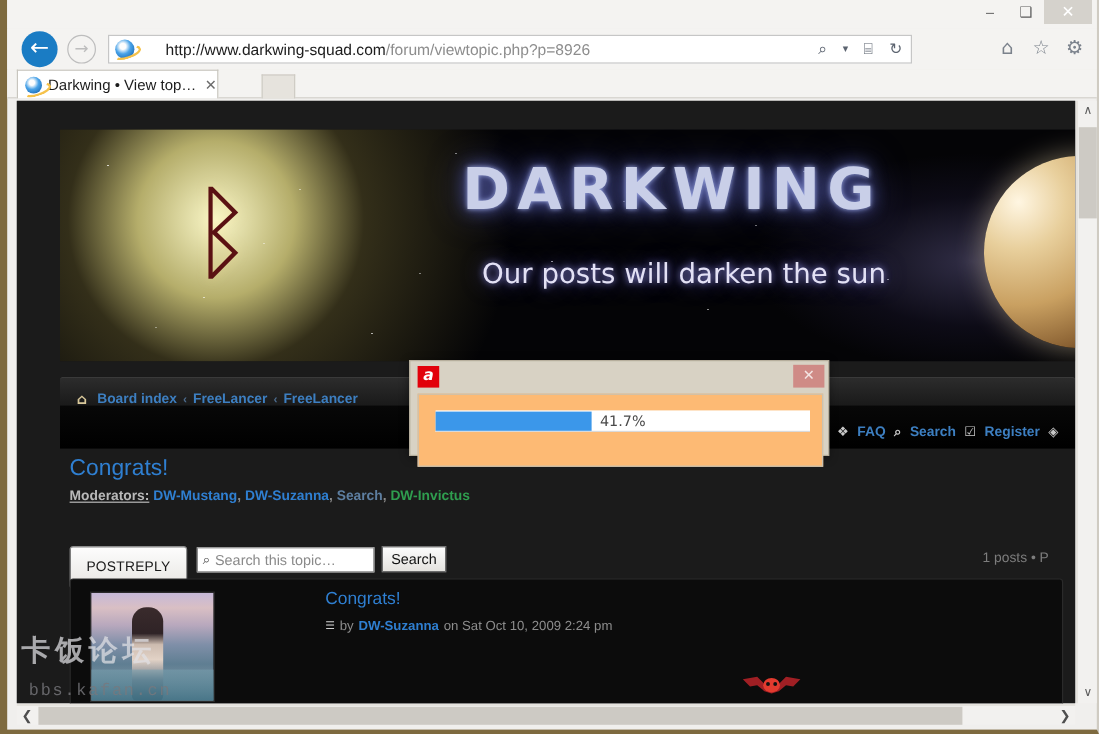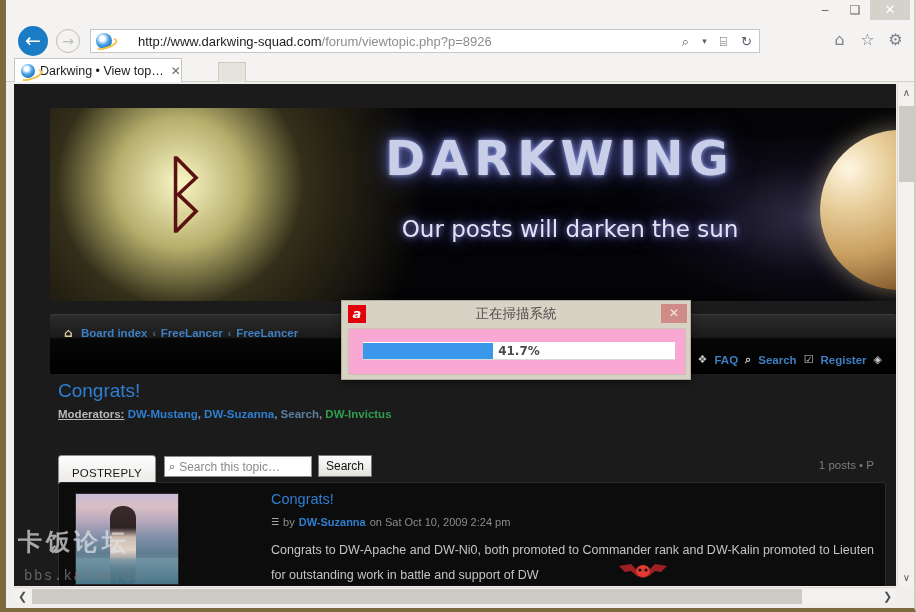--- a/index.html
+++ b/index.html
@@ -415,22 +415,22 @@
   }
   #scan-close {
     position: absolute; right: 3px; top: 3px;
     width: 26px; height: 19px;
     background: #cf8b86;
     color: #f4e6e4; font-size: 12px; line-height: 19px; text-align: center;
     font-family: "DejaVu Sans", sans-serif;
   }
   #scan-panel {
     position: absolute; left: 6px; top: 27px;
-    width: 338px; height: 47px;
-    background: #f9a8d4; border: 1px solid #c9c2b2; font-weight: bold;
+    width: 338px; height: 61px;
+    background: #fdba74; border: 1px solid #c9c2b2;
   }
   #scan-progress-track {
     position: absolute; left: 14px; top: 13px;
     width: 312px; height: 18px;
     background: #ffffff; border-bottom: 1px solid #d9d9d9;
   }
   #scan-progress-fill {
     position: absolute; left: 0; top: 1px;
     width: 41.7%; height: 16px;
     background: #3b97ea;
@@ -539,24 +539,20 @@
 
       <div id="post-block">
         <div id="post-avatar"></div>
         <a href="#" id="post-title" style="text-decoration:none;">Congrats!</a>
         <div id="post-meta">
           <span class="post-icon" style="font-size:9px;">☰</span>
           <span>by</span>
           <a href="#" class="author" style="text-decoration:none;">DW-Suzanna</a>
           <span>on Sat Oct 10, 2009 2:24 pm</span>
         </div>
-        <div id="post-text">
-          <span>Congrats to DW-Apache and DW-Ni0, both promoted to Commander rank and DW-Kalin promoted to Lieuten</span><br>
-          <span>for outstanding work in battle and support of DW</span>
-        </div>
         <div id="post-emoticon">
           <svg width="52" height="20" viewBox="0 0 52 20">
             <path d="M2 4 L14 2 L20 8 L26 5 L32 8 L38 2 L50 4 L44 10 L38 9 L32 14 L26 16 L20 14 L14 9 L8 10 Z" fill="#a01f24"></path>
             <ellipse cx="26" cy="9" rx="7" ry="6" fill="#e23b2f"></ellipse>
             <circle cx="23" cy="8" r="1.6" fill="#111"></circle>
             <circle cx="29" cy="8" r="1.6" fill="#111"></circle>
           </svg>
         </div>
       </div>
 
@@ -573,21 +569,20 @@
 
   <div id="hscrollbar">
     <div id="hscroll-left">❮</div>
     <div id="hscroll-thumb"></div>
     <div id="hscroll-right">❯</div>
   </div>
 
   <div id="scan-dialog">
     <div id="scan-titlebar">
       <div id="avira-icon">a</div>
-      <div id="scan-title">正在掃描系統</div>
       <div id="scan-close">✕</div>
     </div>
     <div id="scan-panel">
       <div id="scan-progress-track">
         <div id="scan-progress-fill" style="width: 41.7%; background: rgb(59, 151, 234);"></div>
         <div id="scan-progress-label">41.7%</div>
       </div>
     </div>
   </div>
 

